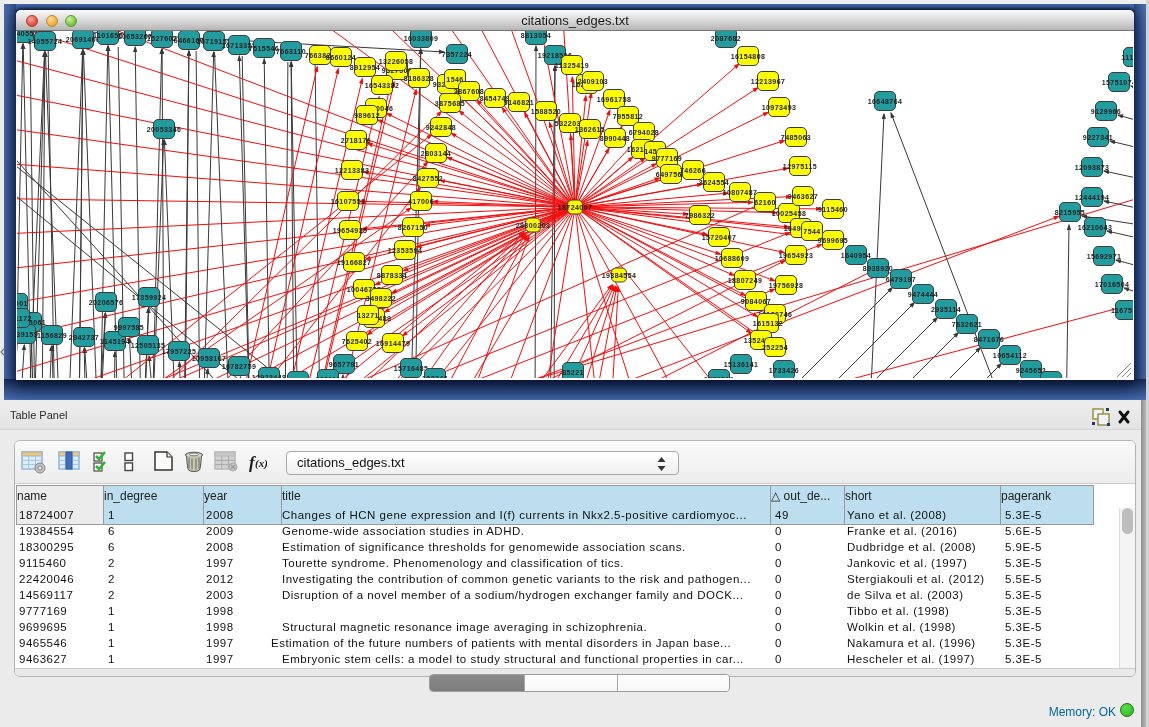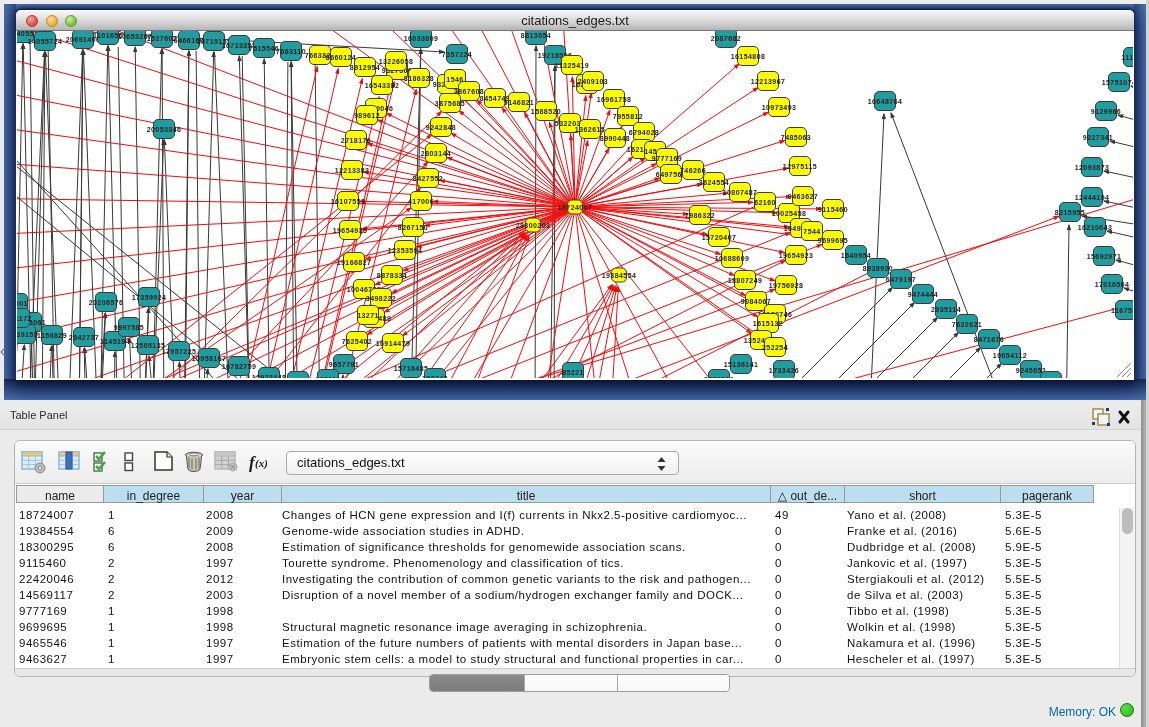--- a/index.html
+++ b/index.html
@@ -23,22 +23,22 @@
 #tphead{position:absolute;left:0;top:3px;width:1141px;height:27px;
  background:linear-gradient(#ededed,#e3e3e3);border-bottom:1px solid #d5d5d5}
 #tphead .t{position:absolute;left:10px;top:6px;font-size:11px;color:#2c2c2c}
 #tbox{position:absolute;left:14px;top:40px;width:1122px;height:237px;
  border:1px solid #b4b4b4;border-radius:6px;background:#fff;overflow:hidden}
 #tbar{position:absolute;left:0;top:0;width:100%;height:43px;
  background:linear-gradient(#fafafa,#ececec);border-bottom:1px solid #ccc}
 #combo{position:absolute;left:271px;top:10px;width:393px;height:24px;border:1px solid #a9a9a9;
  border-radius:4px;background:linear-gradient(#fff,#f0f0f0);font-size:13px;color:#111;
  line-height:22px;padding-left:10px}
-.hcell{position:absolute;top:44px;height:18px;border:1px solid #999;border-left:none;
- background:#bcdeee;font-size:12px;color:#222;text-align:center;line-height:21px}
+.hcell{position:absolute;top:44px;height:40px;border:1px solid #999;border-left:none;
+ background:#bcdeee;font-size:12px;color:#222;line-height:21px}
 .trow{position:absolute;left:0;width:1122px;height:16px;font-size:11.5px;letter-spacing:.5px;color:#111}
 .trow span{position:absolute;top:1px;white-space:pre}
 .trow span.ti{width:487px;overflow:hidden;text-overflow:ellipsis}
 #vsb{position:absolute;left:1104px;top:67px;width:17px;height:160px;background:#f4f4f4;border-left:1px solid #ddd}
 #vsb .th{position:absolute;left:2px;top:0;width:11px;height:26px;border-radius:6px;background:#bdbdbd}
 #tabs{position:absolute;left:429px;top:274px;height:18px;display:flex;
  border:1px solid #9d9d9d;border-radius:4px;overflow:hidden;font-size:13px;line-height:16px}
 #tabs div{padding:16px 14px;background:linear-gradient(#fff,#ededed);color:#111;border-left:1px solid #a8a8a8}
 #tabs div:first-child{border-left:none;background:linear-gradient(#8a8a8a,#6e6e6e);color:#f2f2f2}
 #status{position:absolute;left:0;top:295px;width:1149px;height:32px}
@@ -717,21 +717,21 @@
         <span style="left:191px">1998</span>
         <span class="ti" style="left:267px">Structural magnetic resonance image averaging in schizophrenia.</span>
         <span style="left:760px">0</span>
         <span style="left:832px">Wolkin et al. (1998)</span>
         <span style="left:990px">5.3E-5</span>
       </div>
 <div class="trow" style="top:195px">
         <span style="left:4px">9465546</span>
         <span style="left:93px">1</span>
         <span style="left:191px">1997</span>
-        <span class="ti" style="left:267px">Estimation of the future numbers of patients with mental disorders in Japan base...</span>
+        <span class="ti" style="left:256px">Estimation of the future numbers of patients with mental disorders in Japan base...</span>
         <span style="left:760px">0</span>
         <span style="left:832px">Nakamura et al. (1996)</span>
         <span style="left:990px">5.3E-5</span>
       </div>
 <div class="trow" style="top:211px">
         <span style="left:4px">9463627</span>
         <span style="left:93px">1</span>
         <span style="left:191px">1997</span>
         <span class="ti" style="left:267px">Embryonic stem cells: a model to study structural and functional properties in car...</span>
         <span style="left:760px">0</span>

